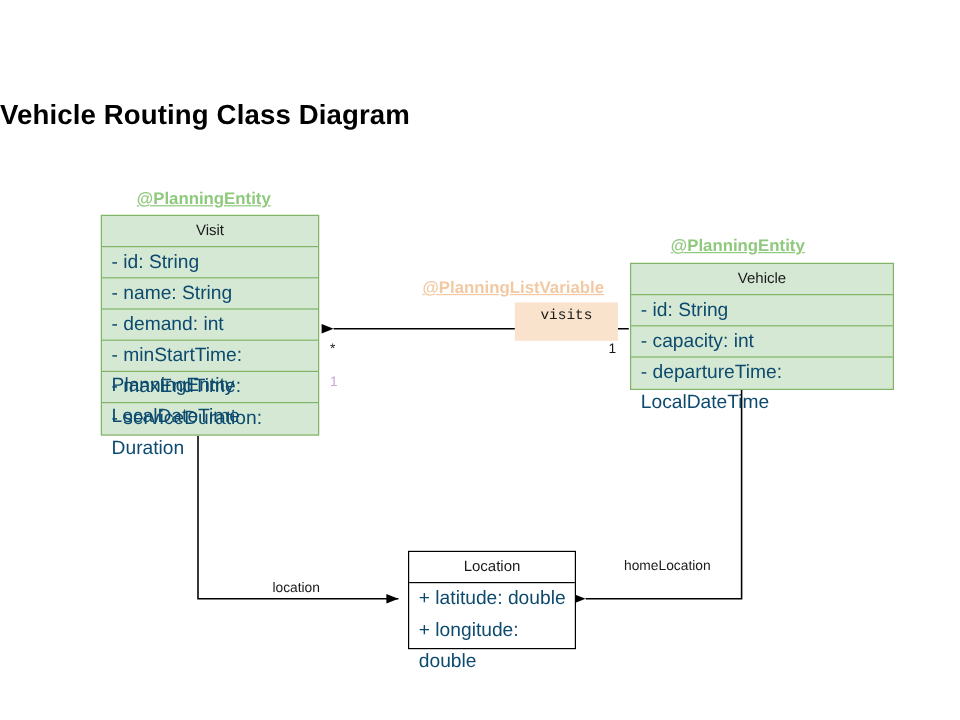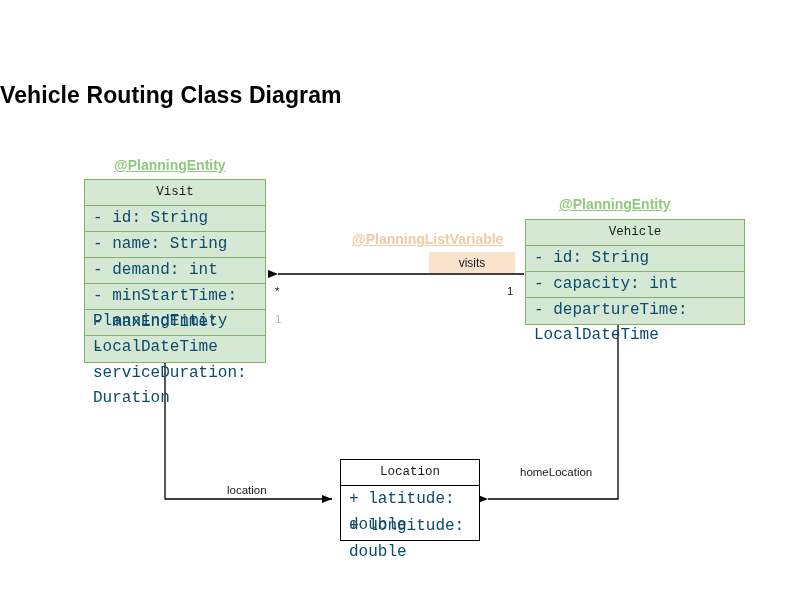--- a/index.html
+++ b/index.html
@@ -43,21 +43,20 @@
   }
   .stereotype.green { color: #8fc97d; }
   .stereotype.peach { color: #f2c9a3; }
 
   
   .uml-class {
     position: absolute;
     box-sizing: border-box;
     border: 1px solid #82b366;
     background: #d5e8d4;
-    font-family: Liberation Mono, monospace;
   }
   .uml-class.plain {
     border: 1px solid #000000;
     background: #ffffff;
   }
   .uml-name {
     box-sizing: border-box;
     height: 26px;
     line-height: 25px;
     text-align: center;
@@ -174,21 +173,21 @@
   </div>
 
   <div class="uml-class plain" style="left:340px; top:459px; width:140px;">
     <div class="uml-name">Location</div>
     <div class="uml-attr">+ latitude: double</div>
     <div class="uml-attr">+ longitude: double</div>
   </div>
 
   <div class="stereotype peach" style="left:352px; top:231px;">@PlanningListVariable</div>
 
-  <div class="var-badge" style="left:429px; top:252px; width:86px; height:21px;">visits</div>
+  <div class="var-badge" style="left:429px; top:252px; width:86px; height:32px;font-family:Liberation Mono, monospace;">visits</div>
 
   <div class="multiplicity" style="left:275px; top:285px;">*</div>
 
   <div class="multiplicity faded" style="left:275px; top:313px;">1</div>
 
   <div class="multiplicity" style="left:507px; top:285px;">1</div>
 
   <div class="edge-label" style="left:224px; top:484px;">location</div>
 
   <div class="edge-label" style="left:517px; top:466px;">homeLocation</div>

